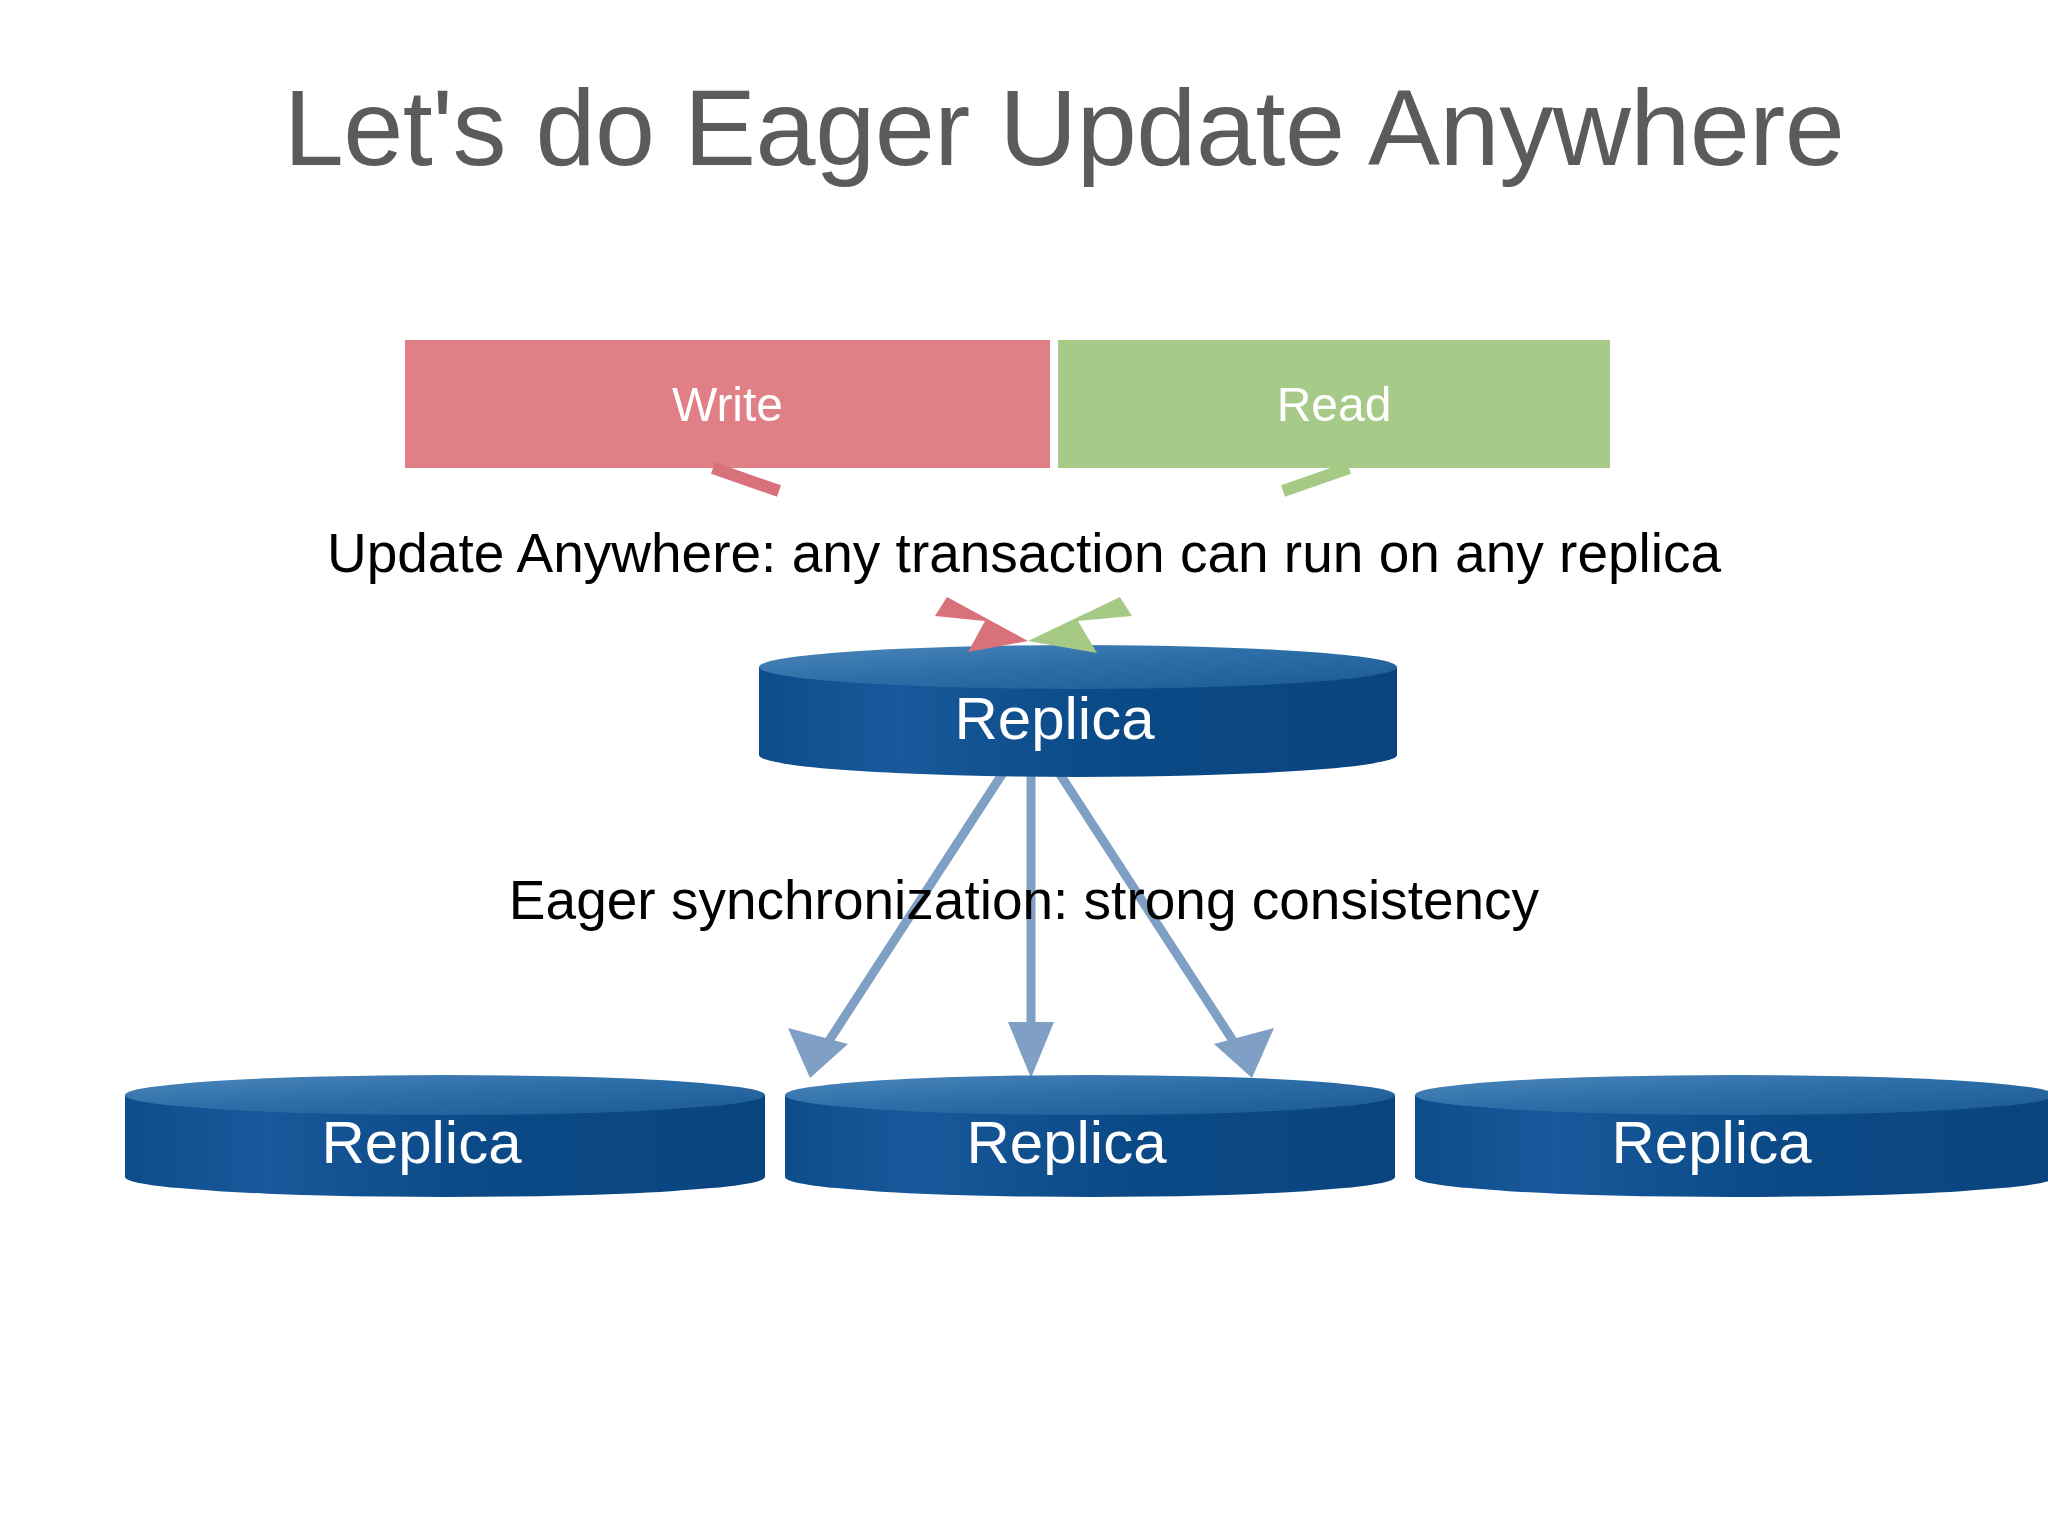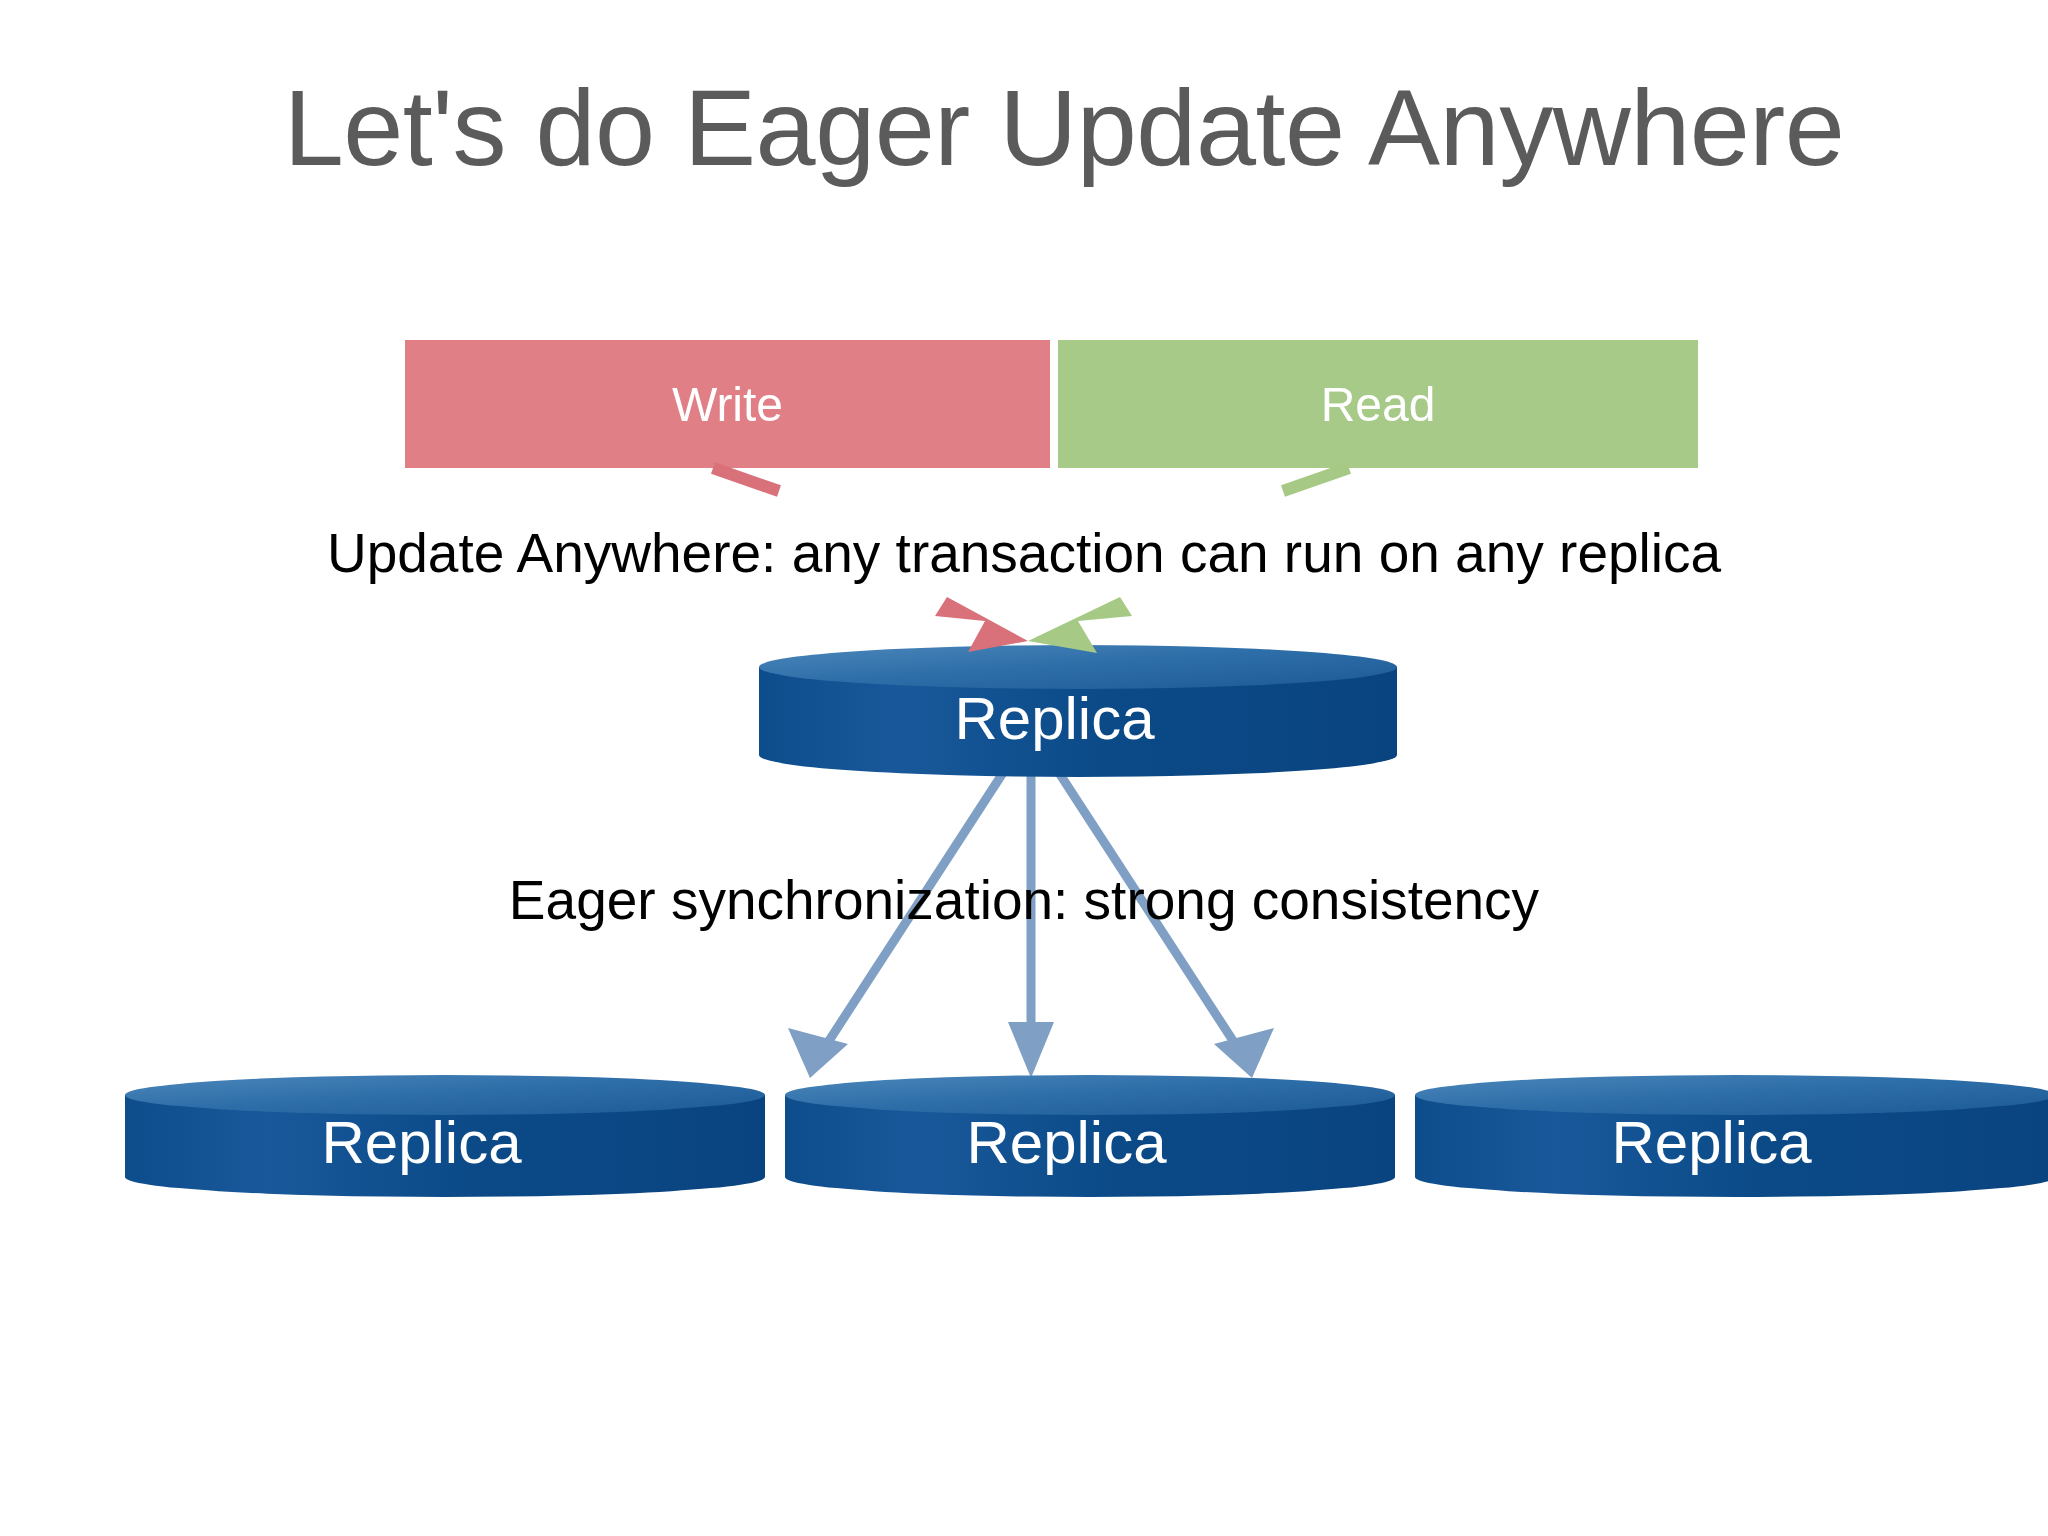--- a/index.html
+++ b/index.html
@@ -51,21 +51,21 @@
     font-weight: 400;
     box-sizing: border-box;
   }
   .opbox.write {
     left: 405px;
     width: 645px;
     background: #e07f85;
   }
   .opbox.read {
     left: 1058px;
-    width: 640px;
+    width: 552px;
     background: #a8ca88;
   }
 
   
   .caption {
     position: absolute;
     width: 2048px;
     left: 0;
     text-align: center;
     color: #000000;

